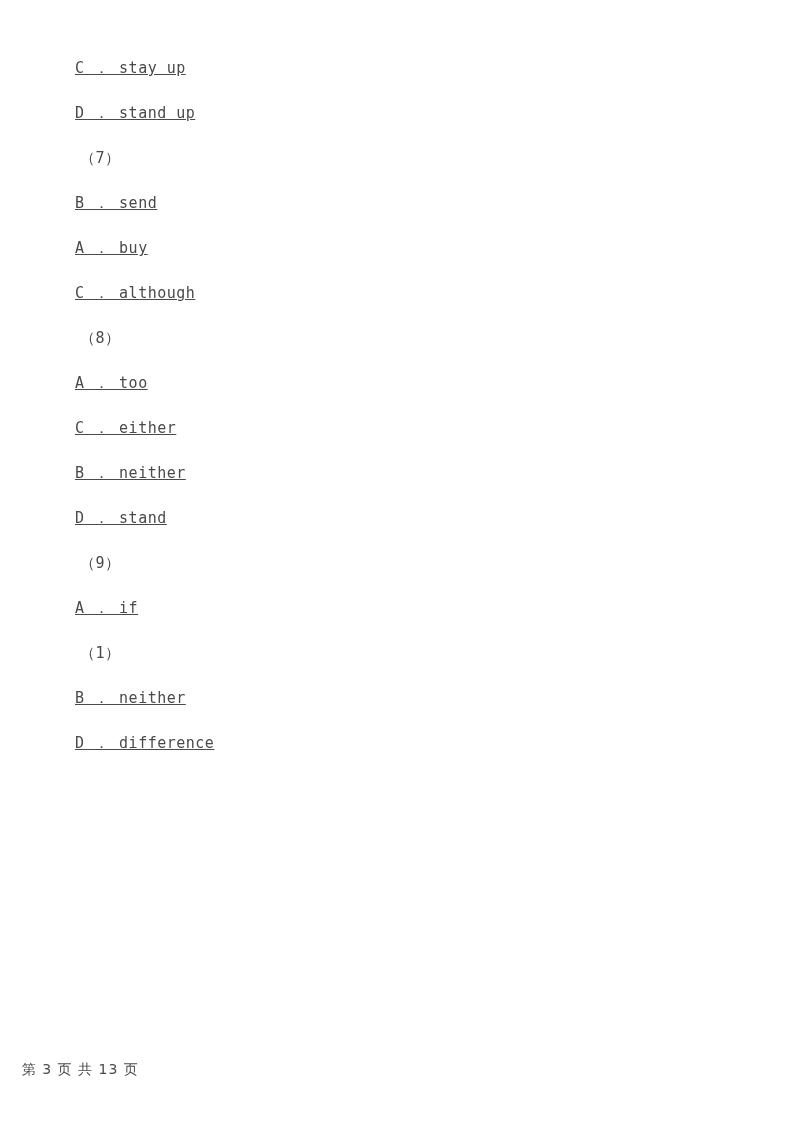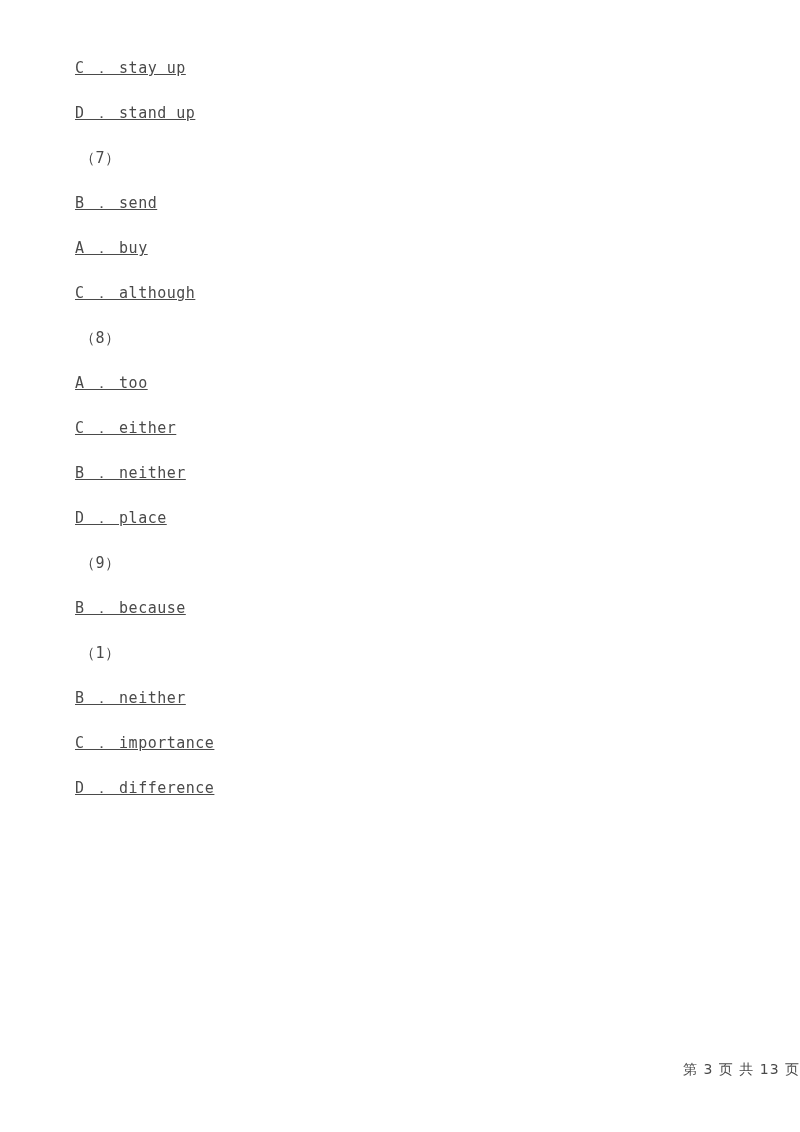--- a/index.html
+++ b/index.html
@@ -50,21 +50,21 @@
   .line.option {
     padding-left: 0px;
     text-decoration: underline;
   }
 
   #footer {
     position: absolute;
     left: 0;
     top: 1030px;
     width: 800px;
-    text-align: right;
+    text-align: left;
     font-size: 14px;
     line-height: 26px;
     color: #4a4a4a;
     letter-spacing: 1px;
     font-family: "DejaVu Sans", "Liberation Sans", sans-serif;
     white-space: pre;
   }
 </style>
 </head>
 <body>
@@ -74,24 +74,23 @@
       <div class="line option">C ． stay up</div>
       <div class="line option">D ． stand up</div>
       <div class="line q-number">（7）</div>
       <div class="line option">B ． send</div>
       <div class="line option">A ． buy</div>
       <div class="line option">C ． although</div>
       <div class="line q-number">（8）</div>
       <div class="line option">A ． too</div>
       <div class="line option">C ． either</div>
       <div class="line option">B ． neither</div>
-      <div class="line option">D ． place</div>
+      <div class="line option">D ． stand</div>
       <div class="line q-number">（9）</div>
-      <div class="line option">B ． because</div>
+      <div class="line option">A ． if</div>
       <div class="line q-number">（1）</div>
       <div class="line option">B ． neither</div>
-      <div class="line option">C ． importance</div>
       <div class="line option">D ． difference</div>
     </div>
   <div id="footer">
     <span>第 3 页 共 13 页</span>
   </div>
 </div>
 
 </body></html>

